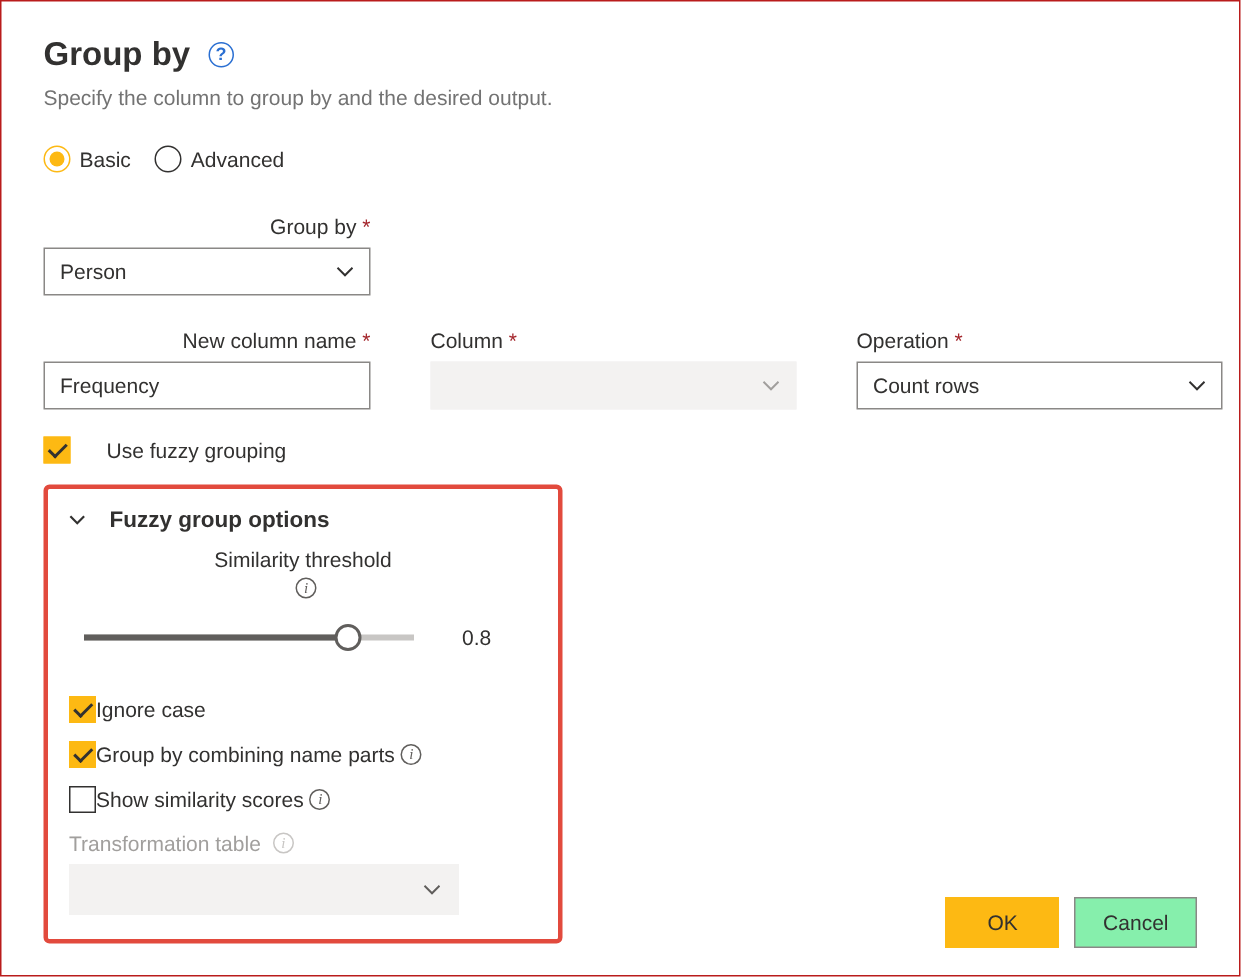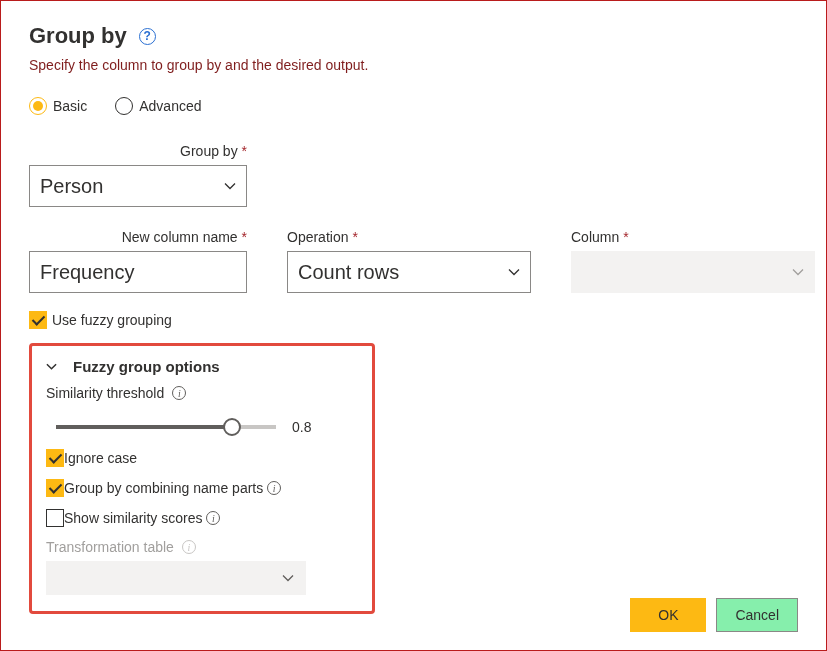--- a/index.html
+++ b/index.html
@@ -17,48 +17,48 @@
     padding: 22px 28px 18px 28px;
     position: relative;
   }
   .title-row { display:flex; align-items:center; gap:12px; }
   h1 { font-size: 22px; font-weight:600; margin:0; }
   .help-circle {
     width:17px; height:17px; border:1.5px solid #2a6fd2; border-radius:50%;
     color:#2a6fd2; font-size:12px; display:inline-flex; align-items:center;
     justify-content:center; font-weight:600;
   }
-  .subtitle { margin:8px 0 24px 0; color:#7f1d1d; font-size:14px; }
-  .radio-row { display:flex; gap:28px; margin-bottom:28px; }
+  .subtitle { margin:8px 0 24px 0; color:#737373; font-size:14px; }
+  .radio-row { display:flex; gap:16px; margin-bottom:28px; }
   .radio { display:flex; align-items:center; gap:6px; cursor:pointer; }
   .radio-circ {
     width:18px; height:18px; border-radius:50%; border:1px solid #323130;
     display:flex; align-items:center; justify-content:center;
   }
   .radio.selected .radio-circ { border:1px solid #fdb913; }
   .radio.selected .radio-dot {
     width:10px; height:10px; background:#fdb913; border-radius:50%;
   }
   .field-label { font-size:14px; margin-bottom:6px; }
   .req { color:#a4262c; }
   .select, .textinput {
-    height:42px; border:1px solid #8a8886; padding:0 10px;
+    height:32px; border:1px solid #8a8886; padding:0 10px;
     display:flex; align-items:center; justify-content:space-between;
-    background:#fff; font-size:20px;
+    background:#fff; font-size:14px;
   }
   .select.disabled { background:#f3f2f1; border-color:#f3f2f1; color:#a19f9d; }
   .textinput { width:218px; }
   .chev { width:12px; height:12px; }
   .chev svg { display:block; }
   .row { display:flex; gap:40px; margin-top:22px; }
   .col { display:flex; flex-direction:column; }
   .col-1 { width:218px;align-items:flex-end; }
   .col-2 { width:244px; }
   .col-3 { width:244px; }
-  .ck-row { display:flex; align-items:center; gap:5px; margin-top:18px; }
+  .ck-row { display:flex; align-items:center; gap:24px; margin-top:18px; }
   .ck {
     width:18px; height:18px; border:1px solid #323130; display:flex;
     align-items:center; justify-content:center; background:#fff;
   }
   .ck.checked { background:#fdb913; border-color:#fdb913; }
   .ck.checked::after {
     content:""; width:5px; height:10px; border:solid #323130;
     border-width:0 2px 2px 0; transform: translateY(-1px) rotate(45deg);
   }
   .info-circ {
@@ -67,22 +67,22 @@
     font-size:10px; color:#605e5c; font-style:italic; font-family:Georgia, serif;
     margin-left:4px;
   }
   .info-circ.disabled { border-color:#c8c6c4; color:#c8c6c4; }
   .highlight-box {
     border:3px solid #e24a3d; border-radius:4px;
     padding:12px 14px 16px 14px; margin-top:14px; width:346px;
   }
   .section-hdr { display:flex; align-items:center; gap:16px; font-weight:600; font-size:15px; margin-bottom:10px; }
   .chev-down { display:inline-flex; }
-  .slider-label { font-size:14px; margin-top:4px; display:flex; align-items:center; gap:4px; }
-  .slider-wrap { display:flex; align-items:center; gap:16px; margin:18px 0 14px 10px; }
+  .slider-label { font-size:14px; margin-top:4px; display:flex; align-items:center; gap:4px;flex-direction:column; }
+  .slider-wrap { display:flex; align-items:center; gap:32px; margin:18px 0 31px 10px; }
   .slider {
     position:relative; width:220px; height:4px; background:#c8c6c4;
   }
   .slider-fill {
     position:absolute; left:0; top:0; height:100%; background:#605e5c;
   }
   .slider-thumb {
     position:absolute; top:50%; width:18px; height:18px; border:2px solid #605e5c;
     background:#fff; border-radius:50%; transform:translate(-50%,-50%);
   }
@@ -143,42 +143,42 @@
 
   <div class="row">
     <div class="col col-1">
       <div class="field-label">
         <span>New column name</span> <span class="req">*</span>
       </div>
       <div class="textinput">
         <span>Frequency</span>
       </div>
     </div>
+    <div class="col col-3">
+      <div class="field-label">
+        <span>Column</span> <span class="req">*</span>
+      </div>
+      <div class="select disabled" style="width:244px">
+        <span></span>
+        <span class="chev">
+          <svg viewBox="0 0 12 12" width="12" height="12">
+              <path d="M1 3.5 L6 8.5 L11 3.5" fill="none" stroke="#a19f9d" stroke-width="1.3"></path>
+            </svg>
+        </span>
+      </div>
+    </div>
     <div class="col col-2">
       <div class="field-label">
         <span>Operation</span> <span class="req">*</span>
       </div>
       <div class="select" style="width:244px">
         <span>Count rows</span>
         <span class="chev">
           <svg viewBox="0 0 12 12" width="12" height="12">
               <path d="M1 3.5 L6 8.5 L11 3.5" fill="none" stroke="#323130" stroke-width="1.3"></path>
-            </svg>
-        </span>
-      </div>
-    </div>
-    <div class="col col-3">
-      <div class="field-label">
-        <span>Column</span> <span class="req">*</span>
-      </div>
-      <div class="select disabled" style="width:244px">
-        <span></span>
-        <span class="chev">
-          <svg viewBox="0 0 12 12" width="12" height="12">
-              <path d="M1 3.5 L6 8.5 L11 3.5" fill="none" stroke="#a19f9d" stroke-width="1.3"></path>
             </svg>
         </span>
       </div>
     </div>
   </div>
 
   <div class="ck-row">
     <span class="ck checked"></span>
     <span>Use fuzzy grouping</span>
   </div>

